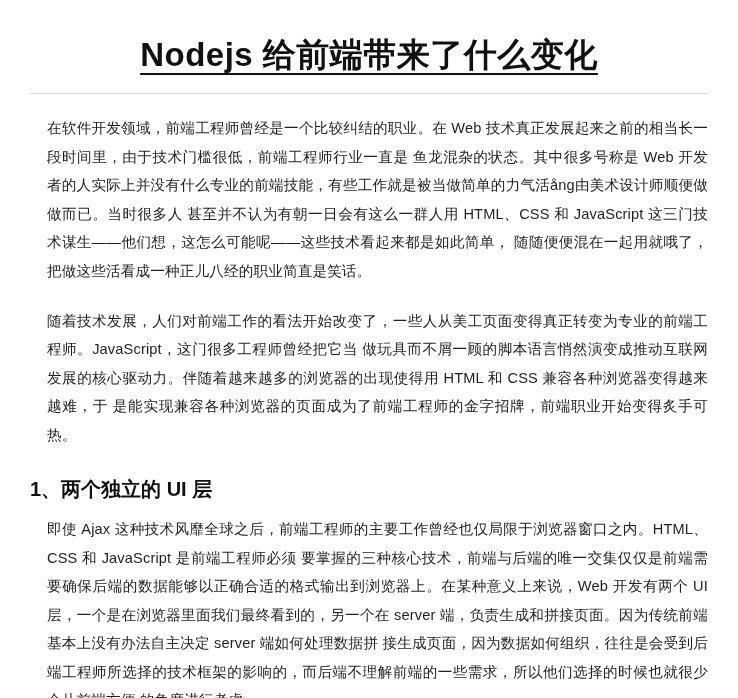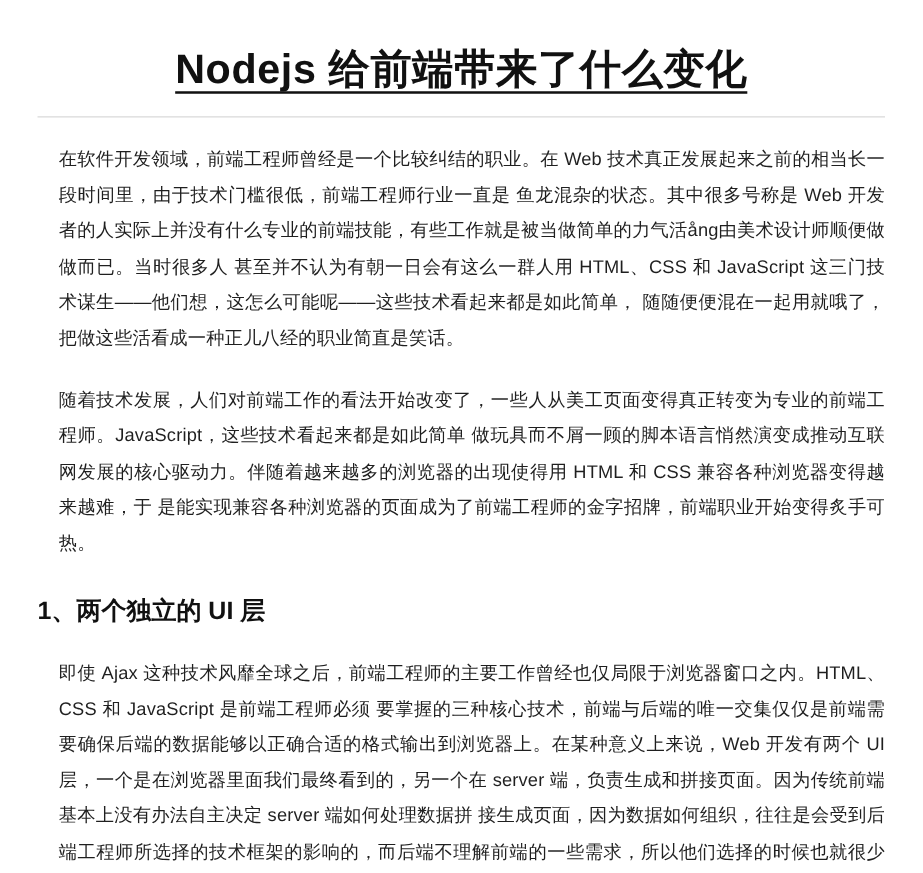--- a/index.html
+++ b/index.html
@@ -46,34 +46,34 @@
     margin: 0 0 22px 17px;
     letter-spacing: 0.15px;
   }
   .para:last-child {
     margin-bottom: 0;
   }
   .section-heading {
     font-size: 20px;
     font-weight: bold;
     color: #111;
-    margin: 26px 0 22px 0;
+    margin: 26px 0 12px 0;
     line-height: 1.4;
   }
 </style>
 </head>
 <body>
 
 <div class="page">
 
   <h1 class="doc-title">Nodejs  给前端带来了什么变化</h1>
 
   <hr class="rule">
 
   <p class="para">在软件开发领域，前端工程师曾经是一个比较纠结的职业。在 Web 技术真正发展起来之前的相当长一段时间里，由于技术门槛很低，前端工程师行业一直是  鱼龙混杂的状态。其中很多号称是 Web 开发者的人实际上并没有什么专业的前端技能，有些工作就是被当做简单的力气活ång由美术设计师顺便做做而已。当时很多人  甚至并不认为有朝一日会有这么一群人用 HTML、CSS 和 JavaScript 这三门技术谋生——他们想，这怎么可能呢——这些技术看起来都是如此简单，  随随便便混在一起用就哦了，把做这些活看成一种正儿八经的职业简直是笑话。</p>
 
-  <p class="para">随着技术发展，人们对前端工作的看法开始改变了，一些人从美工页面变得真正转变为专业的前端工程师。JavaScript，这些技术看起来都是如此简单  做玩具而不屑一顾的脚本语言悄然演变成推动互联网发展的核心驱动力。伴随着越来越多的浏览器的出现使得用 HTML 和 CSS 兼容各种浏览器变得越来越难，于  是能实现兼容各种浏览器的页面成为了前端工程师的金字招牌，前端职业开始变得炙手可热。</p>
+  <p class="para">随着技术发展，人们对前端工作的看法开始改变了，一些人从美工页面变得真正转变为专业的前端工程师。JavaScript，这门很多工程师曾经把它当  做玩具而不屑一顾的脚本语言悄然演变成推动互联网发展的核心驱动力。伴随着越来越多的浏览器的出现使得用 HTML 和 CSS 兼容各种浏览器变得越来越难，于  是能实现兼容各种浏览器的页面成为了前端工程师的金字招牌，前端职业开始变得炙手可热。</p>
 
   <h2 class="section-heading">1、两个独立的 UI 层</h2>
 
   <p class="para">即使 Ajax 这种技术风靡全球之后，前端工程师的主要工作曾经也仅局限于浏览器窗口之内。HTML、CSS 和 JavaScript 是前端工程师必须  要掌握的三种核心技术，前端与后端的唯一交集仅仅是前端需要确保后端的数据能够以正确合适的格式输出到浏览器上。在某种意义上来说，Web 开发有两个 UI  层，一个是在浏览器里面我们最终看到的，另一个在 server 端，负责生成和拼接页面。因为传统前端基本上没有办法自主决定 server 端如何处理数据拼  接生成页面，因为数据如何组织，往往是会受到后端工程师所选择的技术框架的影响的，而后端不理解前端的一些需求，所以他们选择的时候也就很少会从前端方便  的角度进行考虑。</p>
 
 </div>
 
 </body></html>

